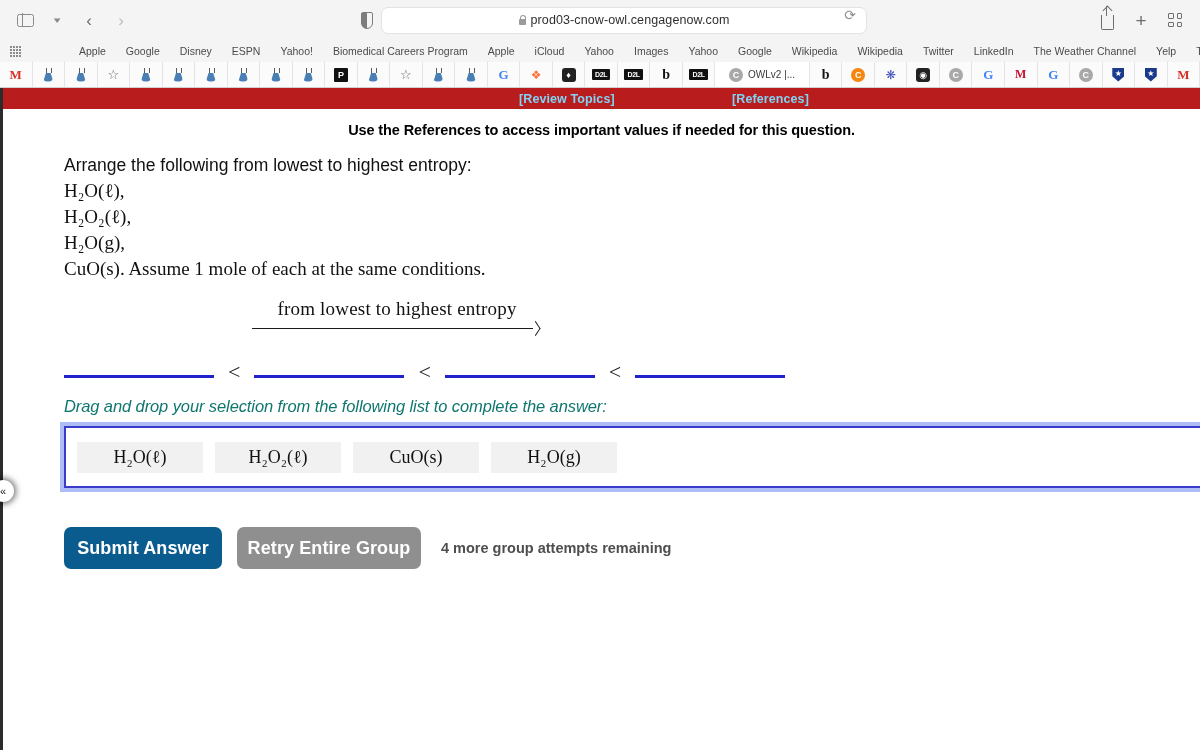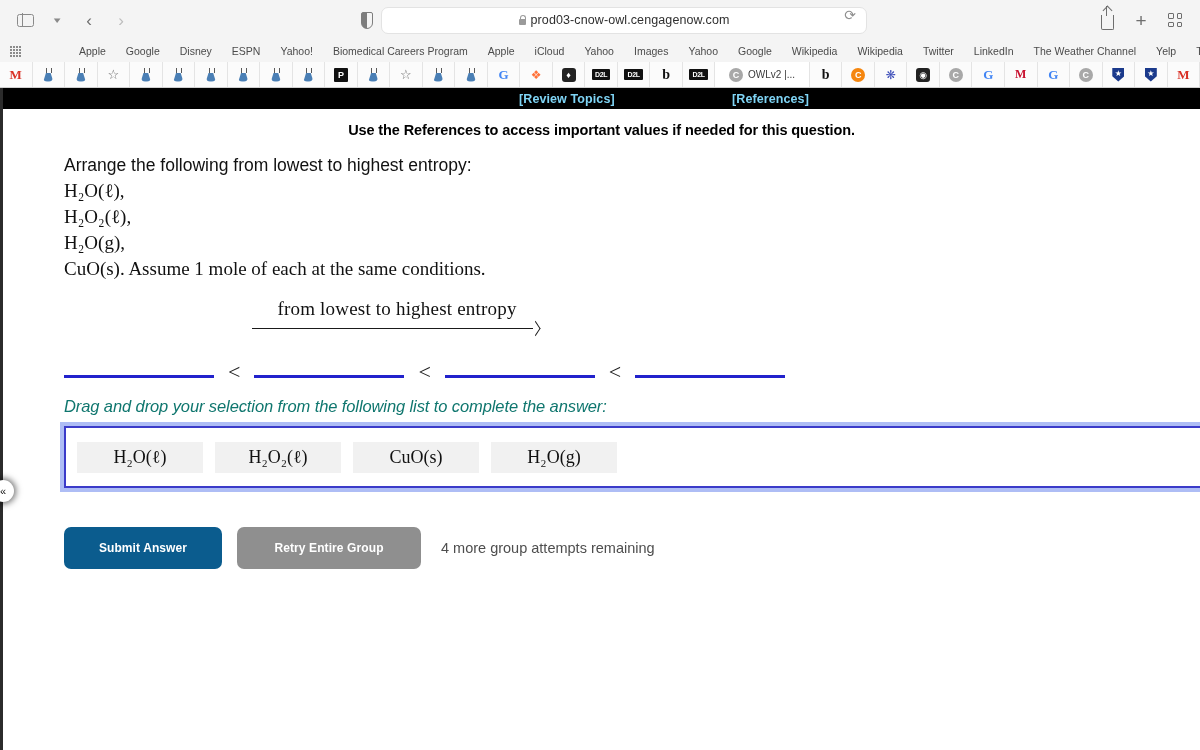--- a/index.html
+++ b/index.html
@@ -211,21 +211,21 @@
   
   .page {
     position: relative;
     width: 1200px;
     height: 662px;
     background: #ffffff;
     border-left: 3px solid #2b2b2b;
   }
   .topbar {
     height: 21px;
-    background: #000000;
+    background: #b91c1c;
     display: flex; align-items: center;
     position: relative;
   }
   .topbar-link {
     position: absolute;
     color: #7fd4f5;
     font-size: 12.5px;
     font-weight: bold;
     letter-spacing: 0.1px;
   }
@@ -340,31 +340,31 @@
 
   .btn-row {
     margin-top: 39px;
     padding-left: 61px;
     display: flex; align-items: center;
   }
   .btn {
     height: 42px;
     border-radius: 7px;
     display: flex; align-items: center; justify-content: center;
-    font-size: 12px;
+    font-size: 18px;
     font-weight: bold;
     color: #ffffff;
     letter-spacing: 0.1px;
   }
   .btn-submit { width: 158px; background: #0b5c8e; }
   .btn-retry { width: 184px; background: #8f8f8f; margin-left: 15px; }
   .attempts {
     margin-left: 20px;
     font-size: 14.5px;
-    font-weight: normal;
+    font-weight: bold;
     color: #4e4e4e;
   }
 
   
   .collapse-handle {
     position: absolute;
     left: -11px;
     top: 392px;
     width: 22px; height: 22px;
     border-radius: 50%;

